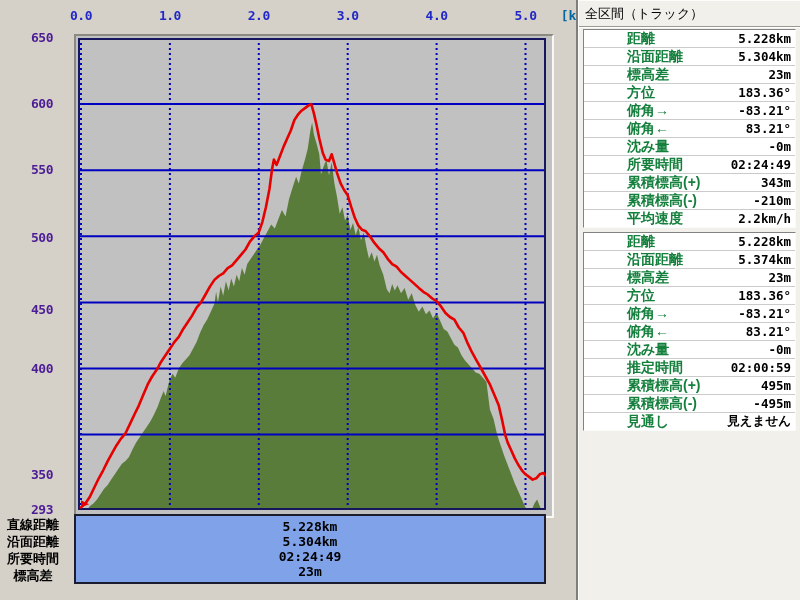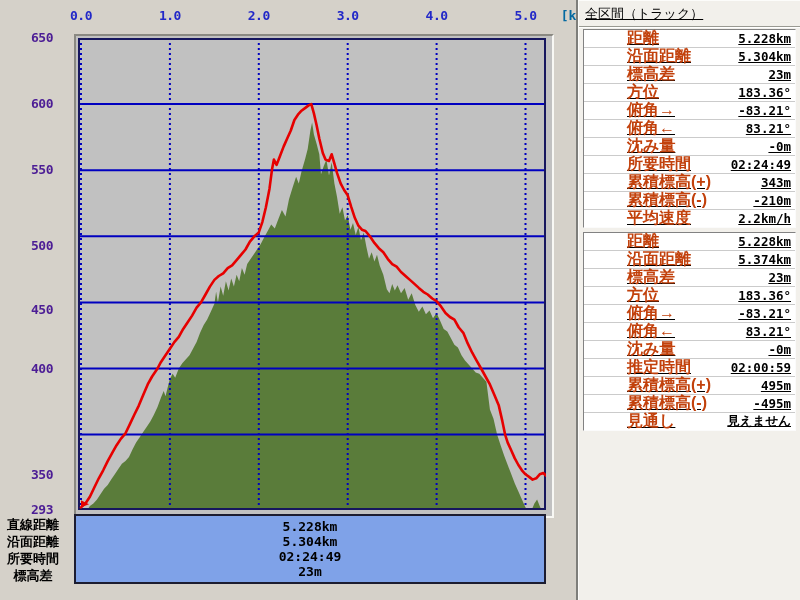--- a/index.html
+++ b/index.html
@@ -47,37 +47,37 @@
     position:absolute; left:0; width:66px; text-align:center; color:#000;
     font-weight:bold; font-size:13px; height:16px; line-height:16px;
   }
   
   .splitter {
     position:absolute; left:576px; top:0; width:2px; height:600px;
     background:#7e7e7a; border-right:1px solid #fcfcfa;
   }
   .panel {
     position:absolute; left:579px; top:0; width:221px; height:600px;
-    background:#f2f0eb; box-sizing:border-box; border-top:1px solid #fcfcfa;text-decoration:underline;
+    background:#f2f0eb; box-sizing:border-box; border-top:1px solid #fcfcfa;
   }
   .section-title {
     padding:4px 6px 3px 6px; font-size:13px; color:#000;
     border-bottom:1px solid #9a9a92; box-shadow:0 1px 0 #ffffff;
   }
   .stat-table {
     margin:2px 4px 4px 4px; background:#fff;
     border-top:1px solid #828282; border-left:1px solid #828282;
     border-bottom:1px solid #fbfbfb; border-right:1px solid #fbfbfb;
   }
   .stat-row {
     display:flex; justify-content:space-between; align-items:center;
     height:17px; padding:0 4px; border-bottom:1px solid #cbcbcb;
   }
   .stat-row:last-child { border-bottom:none; }
-  .stat-label { font-weight:bold; font-size:16px; color:#c2410c; white-space:nowrap;padding-left:39px; }
+  .stat-label { font-weight:bold; font-size:14px; color:#15803d; white-space:nowrap;padding-left:39px; }
   .stat-value {
     font:bold 12.5px "DejaVu Sans Mono","Liberation Mono",monospace;
     color:#000; white-space:nowrap;
   }
 </style>
 </head>
 <body>
 
 <div class="app">
 
@@ -87,21 +87,21 @@
       <div class="xlabel" style="left: 238.8px;">2.0</div>
       <div class="xlabel" style="left: 327.7px;">3.0</div>
       <div class="xlabel" style="left: 416.6px;">4.0</div>
       <div class="xlabel" style="left: 505.5px;">5.0</div>
     </div>
   <span class="xunit">[km]</span>
   <div id="y-axis-labels">
       <div class="ylabel" style="top: 30px;">650</div>
       <div class="ylabel" style="top: 96.1064px;">600</div>
       <div class="ylabel" style="top: 162.213px;">550</div>
-      <div class="ylabel" style="top: 238px;">500</div>
+      <div class="ylabel" style="top: 230px;">500</div>
       <div class="ylabel" style="top: 294.426px; margin-top: 8px;">450</div>
       <div class="ylabel" style="top: 360.532px;">400</div>
       <div class="ylabel" style="top: 426.639px; margin-top: 40px;">350</div>
       <div class="ylabel" style="top: 502px;">293</div>
     </div>
 
   <div class="plot-frame">
     <svg id="plot-svg" width="468" height="472" viewBox="0 0 468 472">
         <path d="M9.2,472.0 L11.9,468.0 L15.4,465.4 L19.0,461.4 L22.6,456.1 L26.1,450.8 L29.7,446.9 L33.2,441.6 L36.8,436.3 L40.3,431.0 L43.9,425.7 L47.5,423.1 L51.0,419.1 L54.6,411.2 L58.1,404.6 L61.7,399.3 L65.2,394.0 L68.8,388.7 L72.3,383.4 L75.9,376.8 L79.5,368.9 L83.0,359.6 L85.7,353.0 L87.5,358.3 L90.1,347.7 L91.9,341.1 L94.6,335.8 L97.2,339.8 L100.8,330.5 L104.3,325.2 L107.9,321.3 L111.5,317.3 L115.0,310.7 L118.6,304.1 L122.1,294.8 L125.7,286.9 L129.2,281.6 L132.8,273.7 L136.4,265.7 L138.1,253.8 L139.9,264.4 L142.6,248.6 L145.2,257.8 L147.9,243.3 L150.6,252.5 L153.2,240.6 L155.9,248.6 L158.6,236.7 L161.2,243.3 L163.9,230.1 L166.6,236.7 L169.2,226.1 L171.9,222.1 L175.5,216.8 L179.0,211.5 L182.6,206.3 L186.1,199.6 L189.7,193.0 L193.2,186.4 L196.8,190.4 L200.4,181.1 L203.9,171.9 L207.5,178.5 L211.0,161.3 L214.6,149.4 L218.1,138.8 L220.8,145.4 L223.5,133.5 L227.0,121.6 L229.7,111.1 L232.4,92.5 L234.1,84.6 L235.9,96.5 L238.6,105.8 L241.3,116.3 L243.0,136.2 L245.7,128.2 L248.4,121.6 L251.0,137.5 L253.7,124.3 L256.4,145.4 L259.0,158.7 L261.7,175.8 L264.4,169.2 L267.0,182.5 L269.7,177.2 L272.4,191.7 L275.0,185.1 L277.7,197.0 L280.4,189.1 L283.0,202.3 L285.7,194.4 L288.4,208.9 L291.0,220.8 L293.7,214.2 L296.4,223.4 L299.0,216.8 L301.7,227.4 L305.3,236.7 L308.8,251.2 L311.5,255.2 L314.2,245.9 L316.8,252.5 L319.5,247.2 L323.0,255.2 L326.6,249.9 L330.2,261.8 L333.7,255.2 L337.3,267.1 L340.8,273.7 L344.4,268.4 L347.9,276.3 L351.5,272.4 L355.0,280.3 L358.6,275.0 L362.2,282.9 L365.7,290.9 L369.3,293.5 L372.8,300.1 L376.4,306.7 L379.9,309.4 L383.5,317.3 L387.0,322.6 L390.6,326.6 L394.2,330.5 L397.7,334.5 L401.3,335.8 L404.8,339.8 L408.4,343.8 L411.9,371.5 L415.5,380.8 L419.1,396.6 L422.6,407.2 L426.2,417.8 L429.7,427.0 L433.3,436.3 L436.8,445.6 L440.4,453.5 L443.9,461.4 L447.5,469.4 L450.2,472.0 L453.7,472.0 L456.4,465.4 L459.1,461.4 L461.7,468.0 L463.5,472.0 Z" fill="#5a7c3a" stroke="none"></path>
         <line x1="0" x2="468" y1="0.0" y2="0.0" stroke="#0000c0" stroke-width="2"></line>

